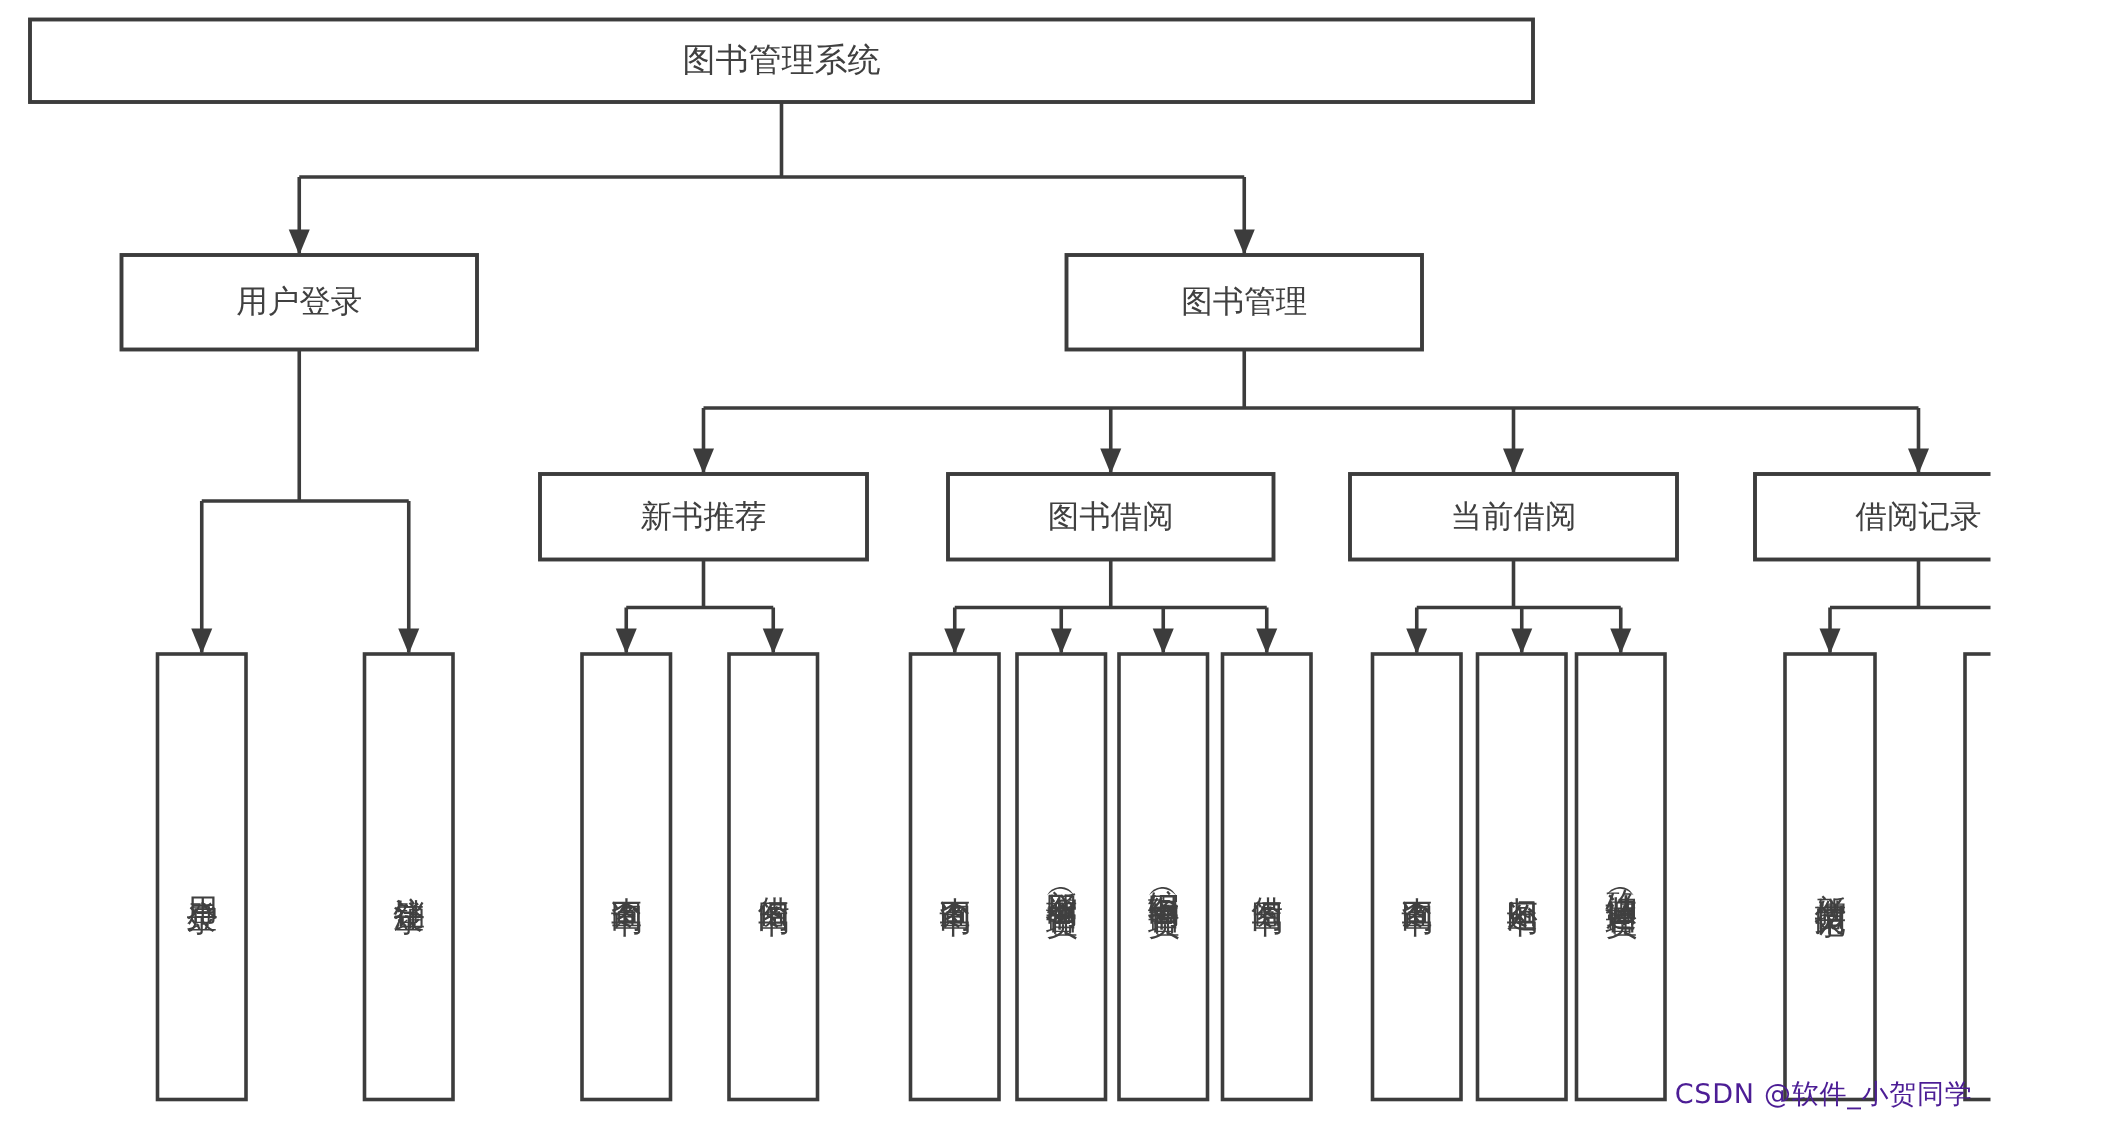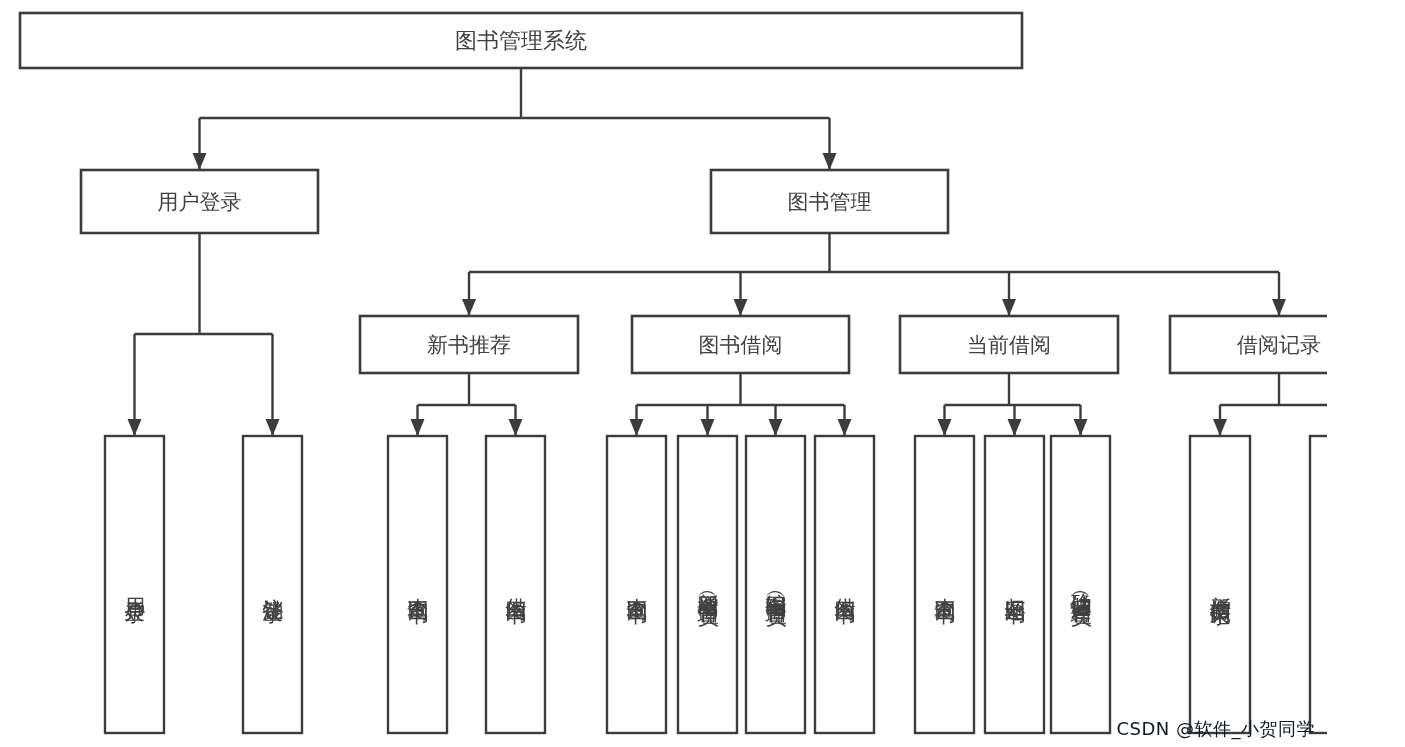--- a/index.html
+++ b/index.html
@@ -71,21 +71,21 @@
     color: #404040;
     white-space: nowrap;
     text-align: center;
   }
   .watermark {
     position: absolute;
     right: 12px;
     bottom: 6px;
     font-family: "DejaVu Sans", "Liberation Sans", sans-serif;
     font-size: 18px;
-    color: #0f172a;
+    color: #4c1d95;
     letter-spacing: 0.5px;
     white-space: nowrap;
     user-select: none;
     margin-left: 31px;
   }
 </style>
 </head>
 <body>
 
 <div id="diagram-root">

